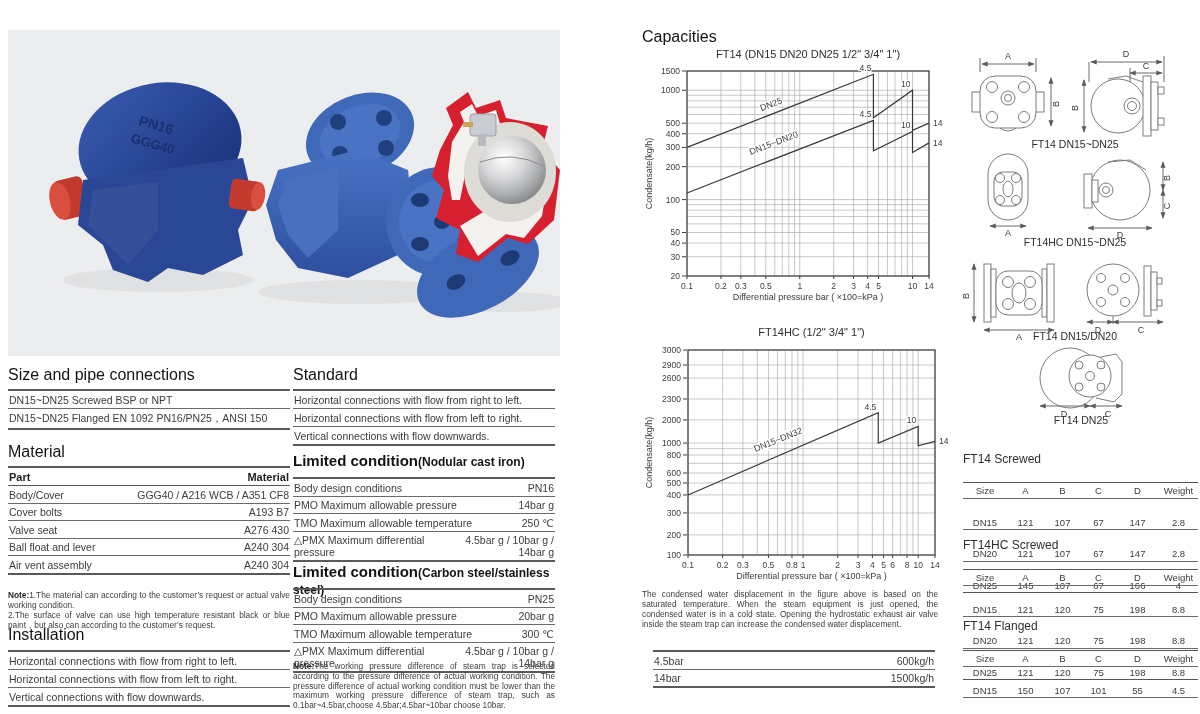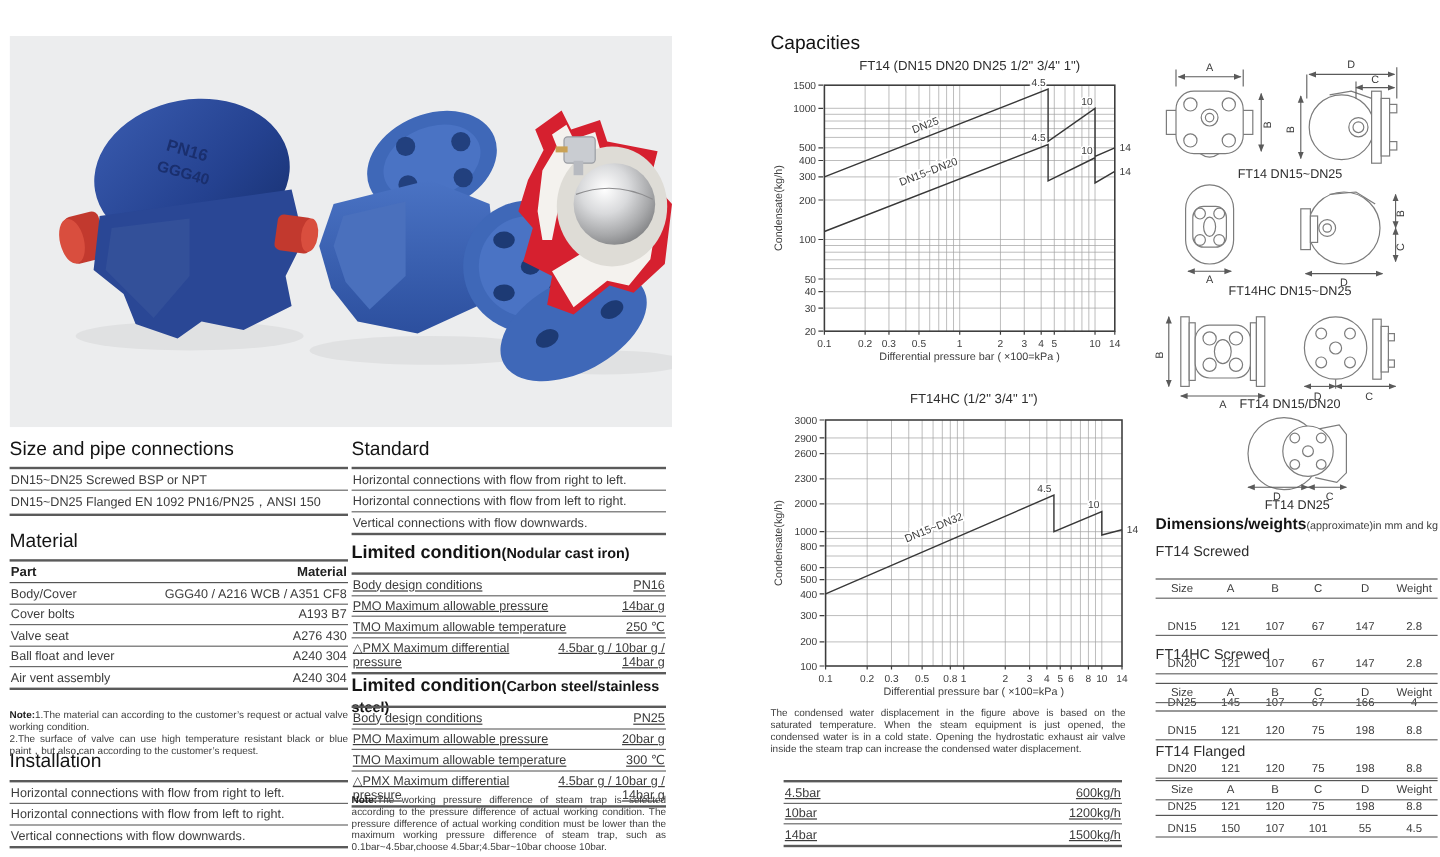--- a/index.html
+++ b/index.html
@@ -6,21 +6,21 @@
   body{font-family:"Liberation Sans","DejaVu Sans",sans-serif;color:#3c3c3c;}
   #page{position:relative;width:1200px;height:714px;background:#fff;overflow:hidden;}
   .abs{position:absolute;}
   .h1{font-size:16px;font-weight:normal;color:#141414;}
   .h2{font-size:15px;font-weight:bold;color:#141414;}
   .h2 .h2small{font-size:12px;font-weight:bold;}
   .subhead{font-size:12px;color:#2e2e2e;}
   .rule-list{border-top:2px solid #5a5a5a;}
   .rule-row{border-bottom:1px solid #6a6a6a;padding:3px 1px 2px 1px;font-size:10.5px;color:#3c3c3c;}
   .rule-row:last-child{border-bottom:2px solid #5a5a5a;}
-  .kv{border-top:2px solid #5a5a5a;text-decoration:underline;}
+  .kv{border-top:2px solid #5a5a5a;}
   .kv-row{display:flex;justify-content:space-between;align-items:flex-start;border-bottom:1px solid #6a6a6a;padding:2.5px 1px 2px 1px;font-size:10.5px;}
   .kv-row:last-child{border-bottom:2px solid #5a5a5a;}
   .kv-k{text-align:left;flex:1 1 auto;}
   .kv-v{text-align:right;max-width:150px;margin-left:6px;}
   .mat-head{display:flex;justify-content:space-between;border-top:2px solid #5a5a5a;border-bottom:1.5px solid #555;padding:2.5px 1px;font-size:11px;font-weight:bold;color:#222;}
   .note{font-size:8.3px;line-height:10px;color:#3d3d3d;text-align:justify;white-space:pre-line;}
   .note b{color:#222;}
   .grid{font-size:9.5px;color:#3c3c3c;}
   .g-row{display:grid;grid-template-columns:44px 37px 37px 35px 43px 39px;border-bottom:1px solid #6a6a6a;margin-top:16px;}
   .g-row.g-head{border-top:1.5px solid #555;}
@@ -393,24 +393,20 @@
       <text x="12" y="132.5" text-anchor="middle" font-size="9" fill="#3c3c3c" transform="rotate(-90 12 132.5)">Condensate(kg/h)</text>
     </svg>
 
   <div class="abs note" style="left:642px;top:589px;width:296px;line-height:10px;">The condensed water displacement in the figure above is based on the saturated temperature. When the steam equipment is just opened, the condensed water is in a cold state. Opening the hydrostatic exhaust air valve inside the steam trap can increase the condensed water displacement.</div>
   <div class="abs kv" style="left:653px;top:650px;width:282px;font-size:10px;">
       <div class="kv-row">
         <span class="kv-k">4.5bar</span>
         <span class="kv-v">600kg/h</span>
       </div>
       <div class="kv-row">
-        <span class="kv-k">10bar</span>
-        <span class="kv-v">1200kg/h</span>
-      </div>
-      <div class="kv-row">
         <span class="kv-k">14bar</span>
         <span class="kv-v">1500kg/h</span>
       </div>
     </div>
 
   <svg class="abs" style="left:958px;top:42px;" width="242" height="386" viewBox="0 0 242 386">
     <defs>
       <marker id="arr" viewBox="0 0 10 10" refX="9" refY="5" markerWidth="7" markerHeight="7" orient="auto-start-reverse">
         <path d="M0,1 L10,5 L0,9 z" fill="#5a5a5a"></path>
       </marker>
@@ -541,21 +537,20 @@
     </g>
 
     <g font-size="10.5" fill="#2e2e2e">
       <text x="117" y="106" text-anchor="middle">FT14 DN15~DN25</text>
       <text x="117" y="204" text-anchor="middle">FT14HC DN15~DN25</text>
       <text x="117" y="298" text-anchor="middle">FT14 DN15/DN20</text>
       <text x="123" y="382" text-anchor="middle">FT14 DN25</text>
     </g>
   </svg>
 
-  <div class="abs dims-title" style="left:963px;top:429px;width:237px;"><span>Dimensions/weights</span><span class="suffix">(approximate)in mm and kg</span></div>
 
   <div class="abs subhead" style="left:963px;top:452px;">FT14 Screwed</div>
   <div class="abs grid" style="left:963px;top:466px;width:235px;">
       <div class="g-row g-head">
         <span>Size</span>
         <span>A</span>
         <span>B</span>
         <span>C</span>
         <span>D</span>
         <span>Weight</span>

